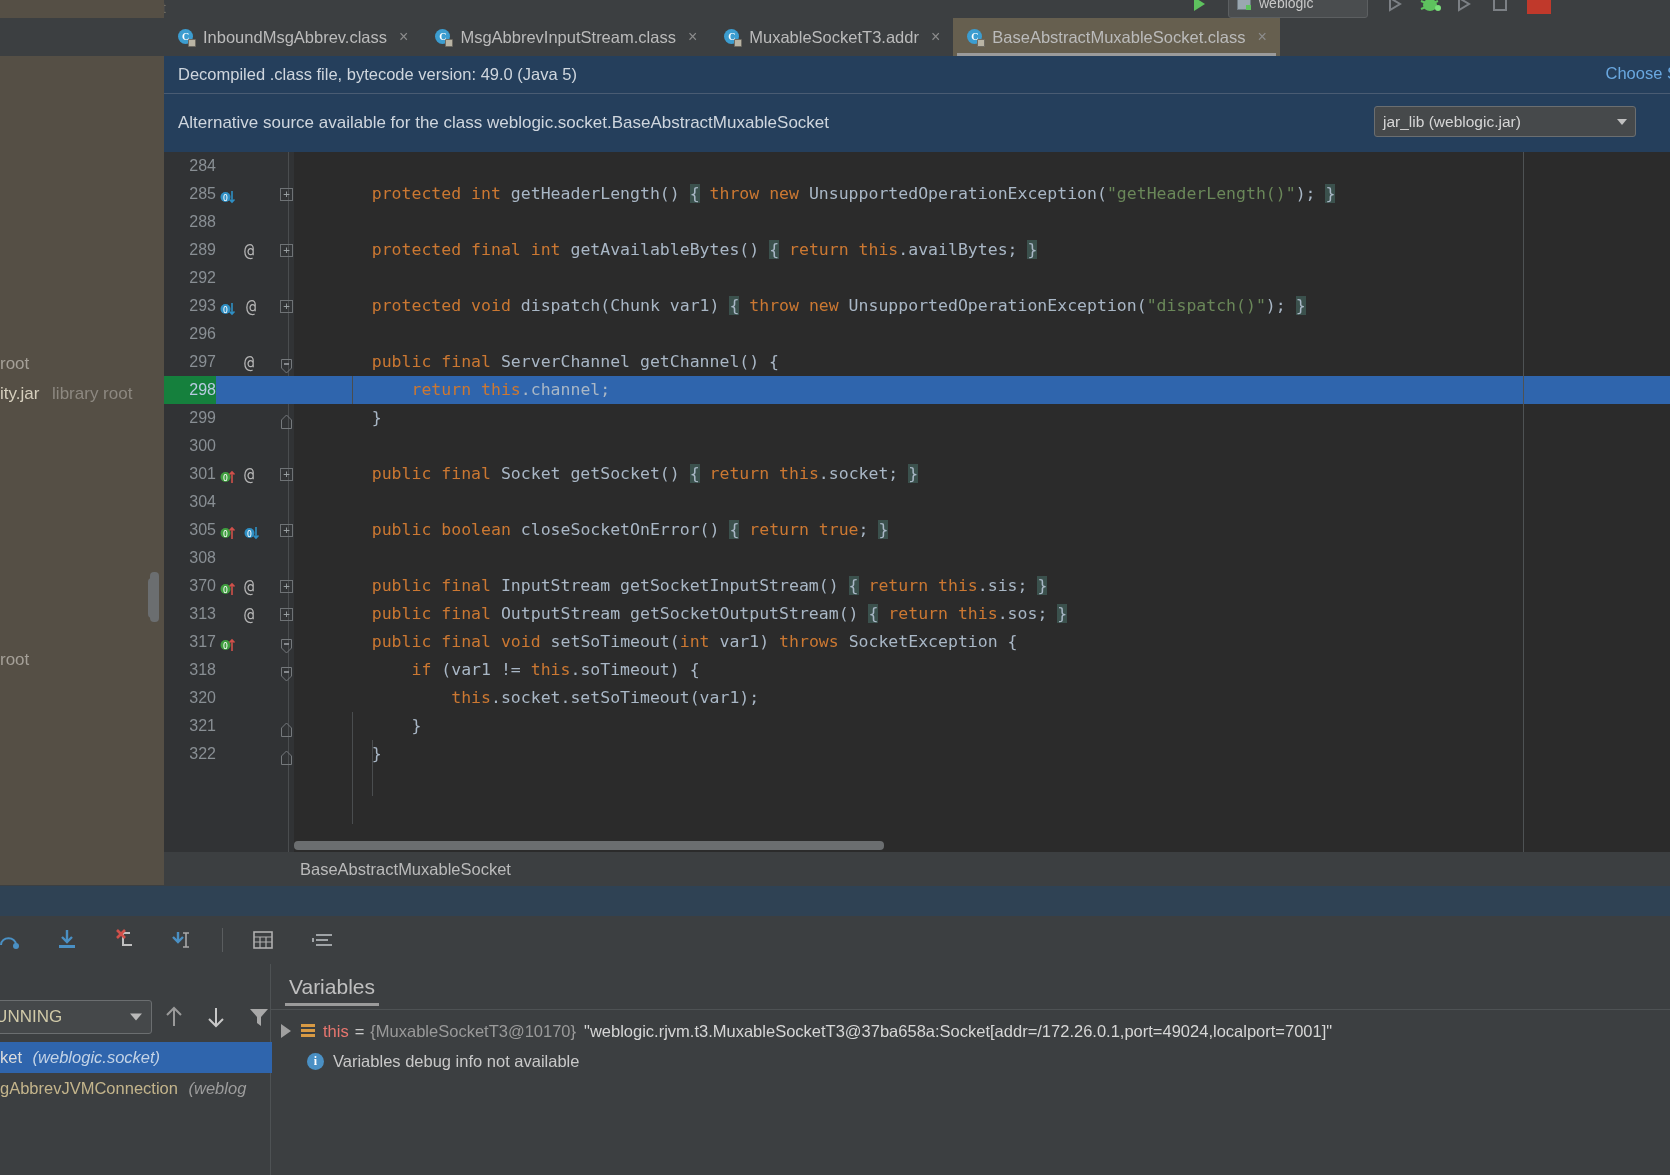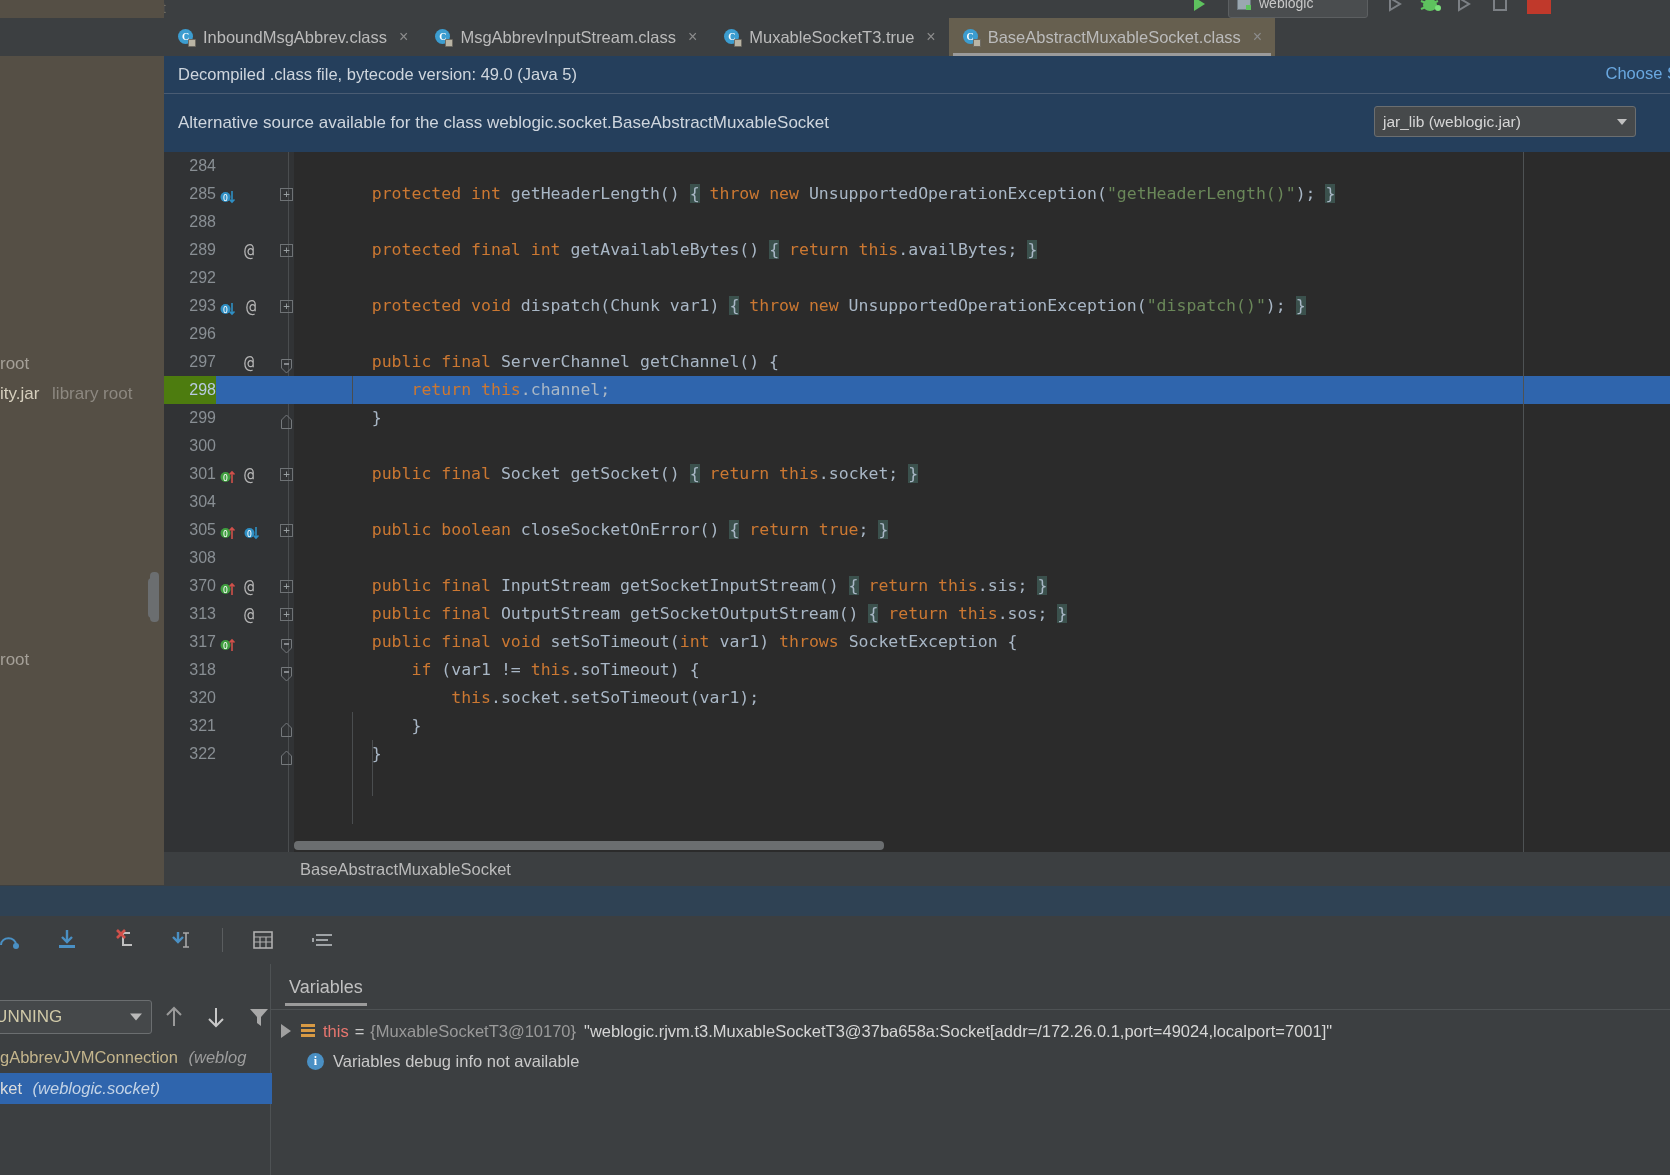--- a/index.html
+++ b/index.html
@@ -129,21 +129,21 @@
   .fold-rail {
     left: 124px; top: 0; width: 1px; height: 700px; background: #4a4d4f;
   }
   .code-rows { position: absolute; left: 0; top: 0; width: 1506px; }
   .row {
     position: relative; height: 28px; line-height: 28px;
     font-family: "DejaVu Sans Mono", monospace; font-size: 16.5px;
     white-space: pre;
   }
   .row.hl { background: #2f65ad; }
-  .row.hl .lnum { background: #4d7c0f; color: #b9cbe2; }
+  .row.hl .lnum { background: #15803d; color: #b9cbe2; }
   .lnum {
     position: absolute; left: 0; width: 52px; text-align: right;
     color: #898f94; font-size: 16px;
     font-family: "Liberation Sans", sans-serif;
   }
   .marks { position: absolute; left: 56px; width: 66px; height: 28px; }
   .code { position: absolute; left: 168px; top: 0; }
 
   
   .g-override {
@@ -237,21 +237,21 @@
   }
   .frm-nav { position: absolute; display: flex; align-items: center; gap: 22px;
              left: 164px; top: 40px; }
 
   .vars-col {
     left: 270px; top: 0; width: 1400px; height: 211px;
     background: #3c3f41; border-left: 1px solid #4e5254;
   }
   .vars-tab {
     position: absolute; left: 18px; top: 4px; height: 38px;
-    color: #c0c0c0; font-size: 18px; line-height: 38px;
+    color: #c0c0c0; font-size: 21px; line-height: 38px;
   }
   .vars-tab::after {
     content: ""; position: absolute; left: -4px; right: -4px; bottom: 0;
     height: 3px; background: #9b9b9b;
   }
   .vars-tab-underline {
     position: absolute; left: 0; top: 45px; width: 1400px; height: 1px;
     background: #4e5254;
   }
   .var-row {
@@ -387,21 +387,21 @@
           <span class="lock"></span>
         </span>
         <span>MsgAbbrevInputStream.class</span>
         <span class="close">×</span>
       </div>
       <div class="tab">
         <span class="cls-icon">
           <span class="circ">C</span>
           <span class="lock"></span>
         </span>
-        <span>MuxableSocketT3.true</span>
+        <span>MuxableSocketT3.addr</span>
         <span class="close">×</span>
       </div>
       <div class="tab active">
         <span class="cls-icon">
           <span class="circ">C</span>
           <span class="lock"></span>
         </span>
         <span>BaseAbstractMuxableSocket.class</span>
         <span class="close">×</span>
       </div>
@@ -586,23 +586,23 @@
       </div>
 
       <div class="info-row" style="left:36px;top:82px;">
         <span class="info-icon">i</span>
         <span>Variables debug info not available</span>
       </div>
     </div>
   </div>
 
   <div class="abs bl-list">
+    <div class="bl-item sel">
+      <span class="m">ket</span>
+      <span class="p" style="margin-left:6px;">(weblogic.socket)</span>
+    </div>
     <div class="bl-item">
       <span class="m2">gAbbrevJVMConnection</span>
       <span class="p" style="margin-left:6px;">(weblog</span>
     </div>
-    <div class="bl-item sel">
-      <span class="m">ket</span>
-      <span class="p" style="margin-left:6px;">(weblogic.socket)</span>
-    </div>
   </div>
 
 </div>
 
 </body></html>

